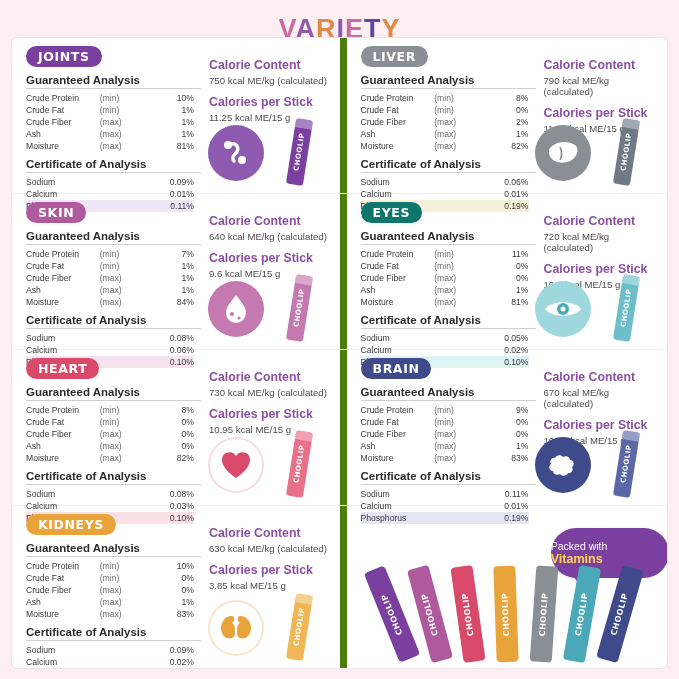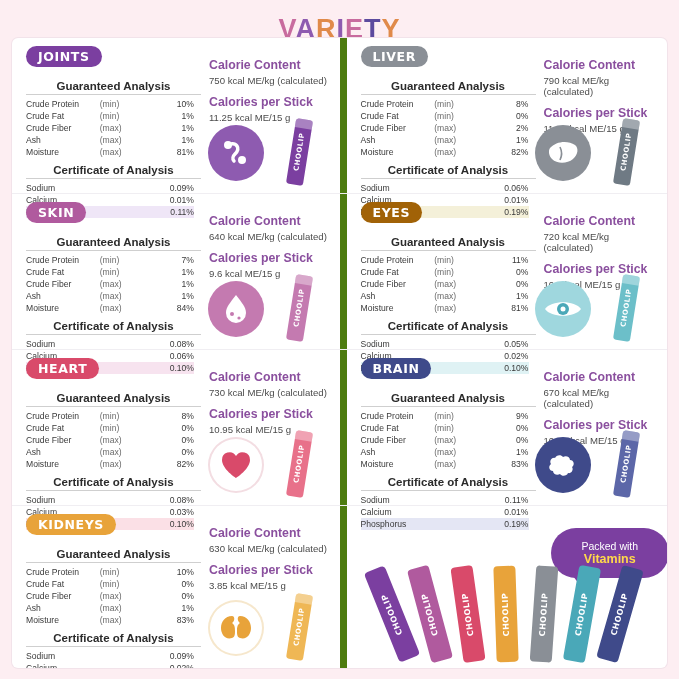--- a/index.html
+++ b/index.html
@@ -61,23 +61,22 @@
     border-radius:11px;
     font-family:"DejaVu Sans",sans-serif;
     margin-bottom:5px;
   }
   .subhead{
     font-weight:bold;
     font-size:11.5px;
     color:#2b2b2b;
     border-bottom:1px solid #cfcfcf;
     padding-bottom:2px;
-    margin:8px 0 3px 0;
+    margin:2px 0 3px 0;
     font-family:"Liberation Sans",sans-serif;
-    text-align:center;
   }
   table.ga{
     border-collapse:collapse;
     width:168px;
     font-size:8.6px;
     color:#3a3a3a;
   }
   table.ga td{padding:1px 0;}
   td.nm{width:72px;}
   td.mn{width:40px;color:#6b6b6b;}
@@ -112,21 +111,21 @@
     background:rgba(255,255,255,.35);border-radius:3px 3px 0 0;
   }
 
   
   .vitamins{
     position:absolute;right:0;top:0;width:50%;height:162px;
   }
   .bubble{
     position:absolute;left:44px;top:22px;width:118px;height:50px;
     background:#7b3fa0;border-radius:26px;
-    display:flex;flex-direction:column;align-items:center;justify-content:center;
+    display:flex;flex-direction:column;justify-content:center;
     color:#fff;
   }
   .bubble:after{
     content:"";position:absolute;left:22px;bottom:-10px;
     border-left:9px solid transparent;border-right:9px solid transparent;
     border-top:12px solid #7b3fa0;
   }
   .bubble .b1{font-size:10.5px;}
   .bubble .b2{font-size:12.5px;font-weight:bold;color:#ffd94a;}
   .fan{position:absolute;right:2px;bottom:0px;width:290px;height:130px;}
@@ -371,21 +370,21 @@
             </div>
             <div class="stick" style="background:#c47ab0">
                 <span>CHOOLIP</span>
               </div>
           </div>
         </div>
       </div>
 
       <div class="panel right">
         <div class="panel-left-col">
-          <div class="tag" style="background:#a16207">EYES</div>
+          <div class="tag" style="background:#0f766e">EYES</div>
           <div class="subhead">Guaranteed Analysis</div>
           <table class="ga">
             <tbody>
                 <tr>
                   <td class="nm">Crude Protein</td>
                   <td class="mn">(min)</td>
                   <td class="vl">11%</td>
                 </tr>
             <tr>
                   <td class="nm">Crude Fat</td>

